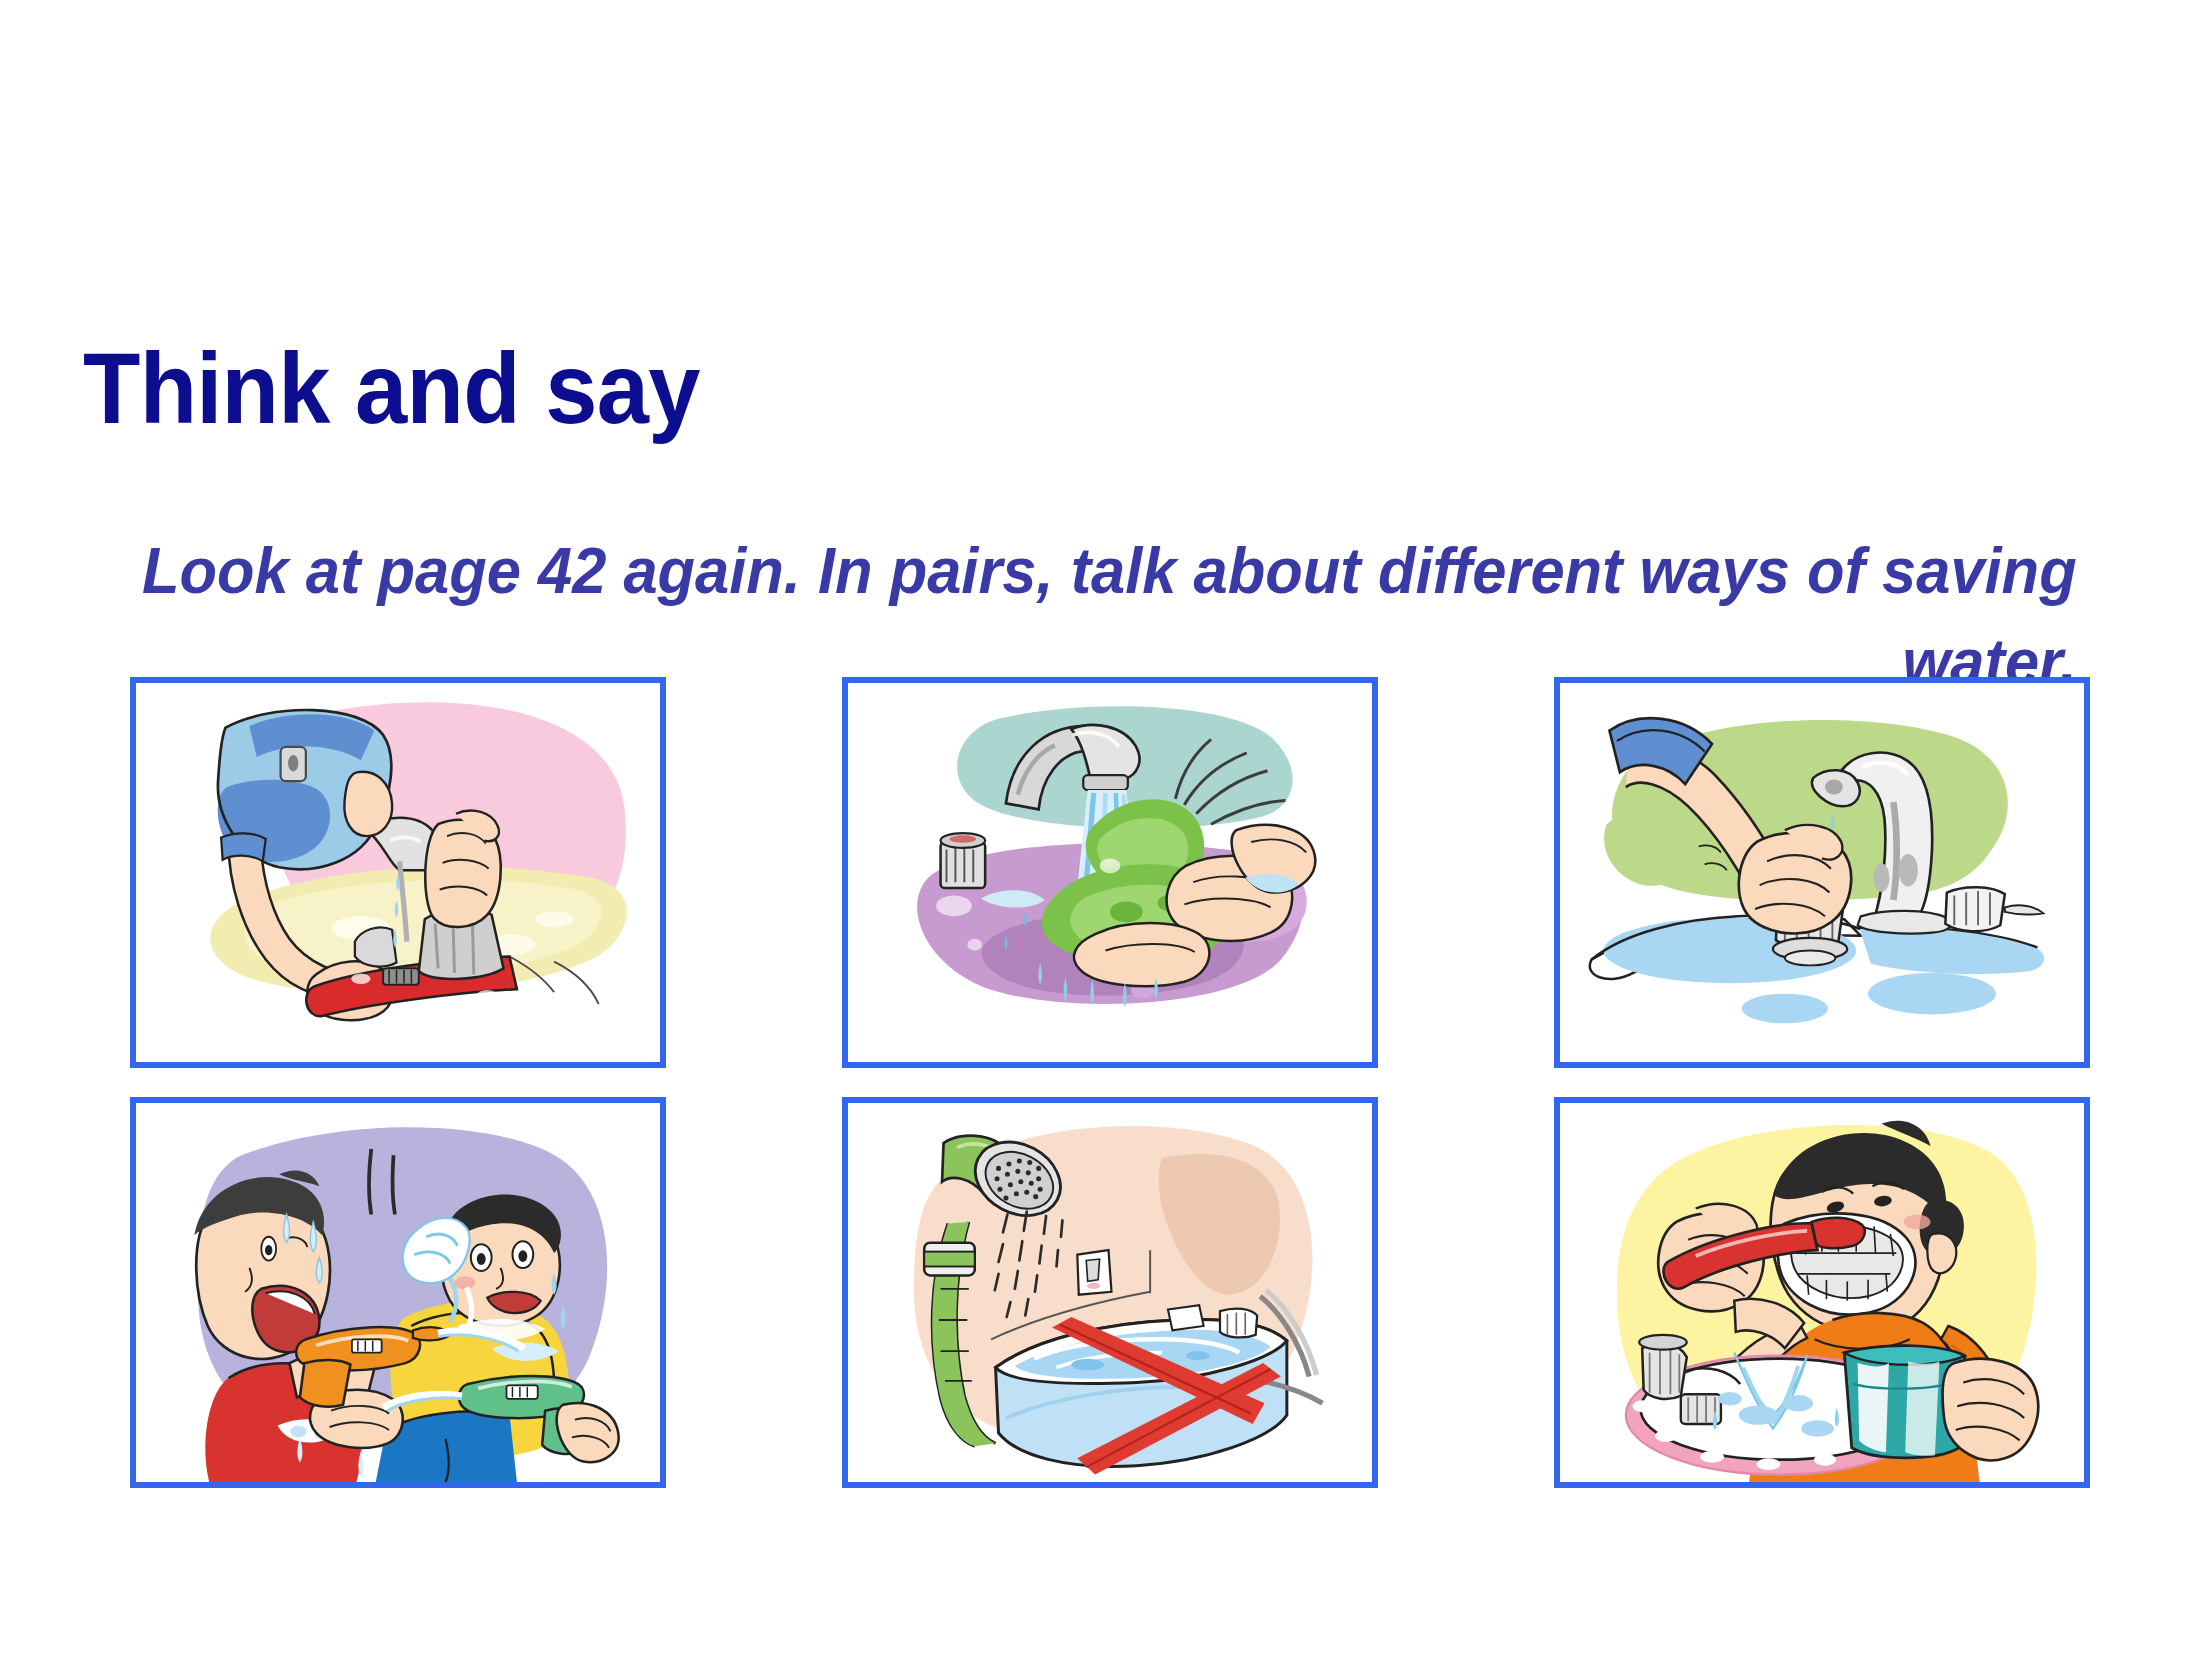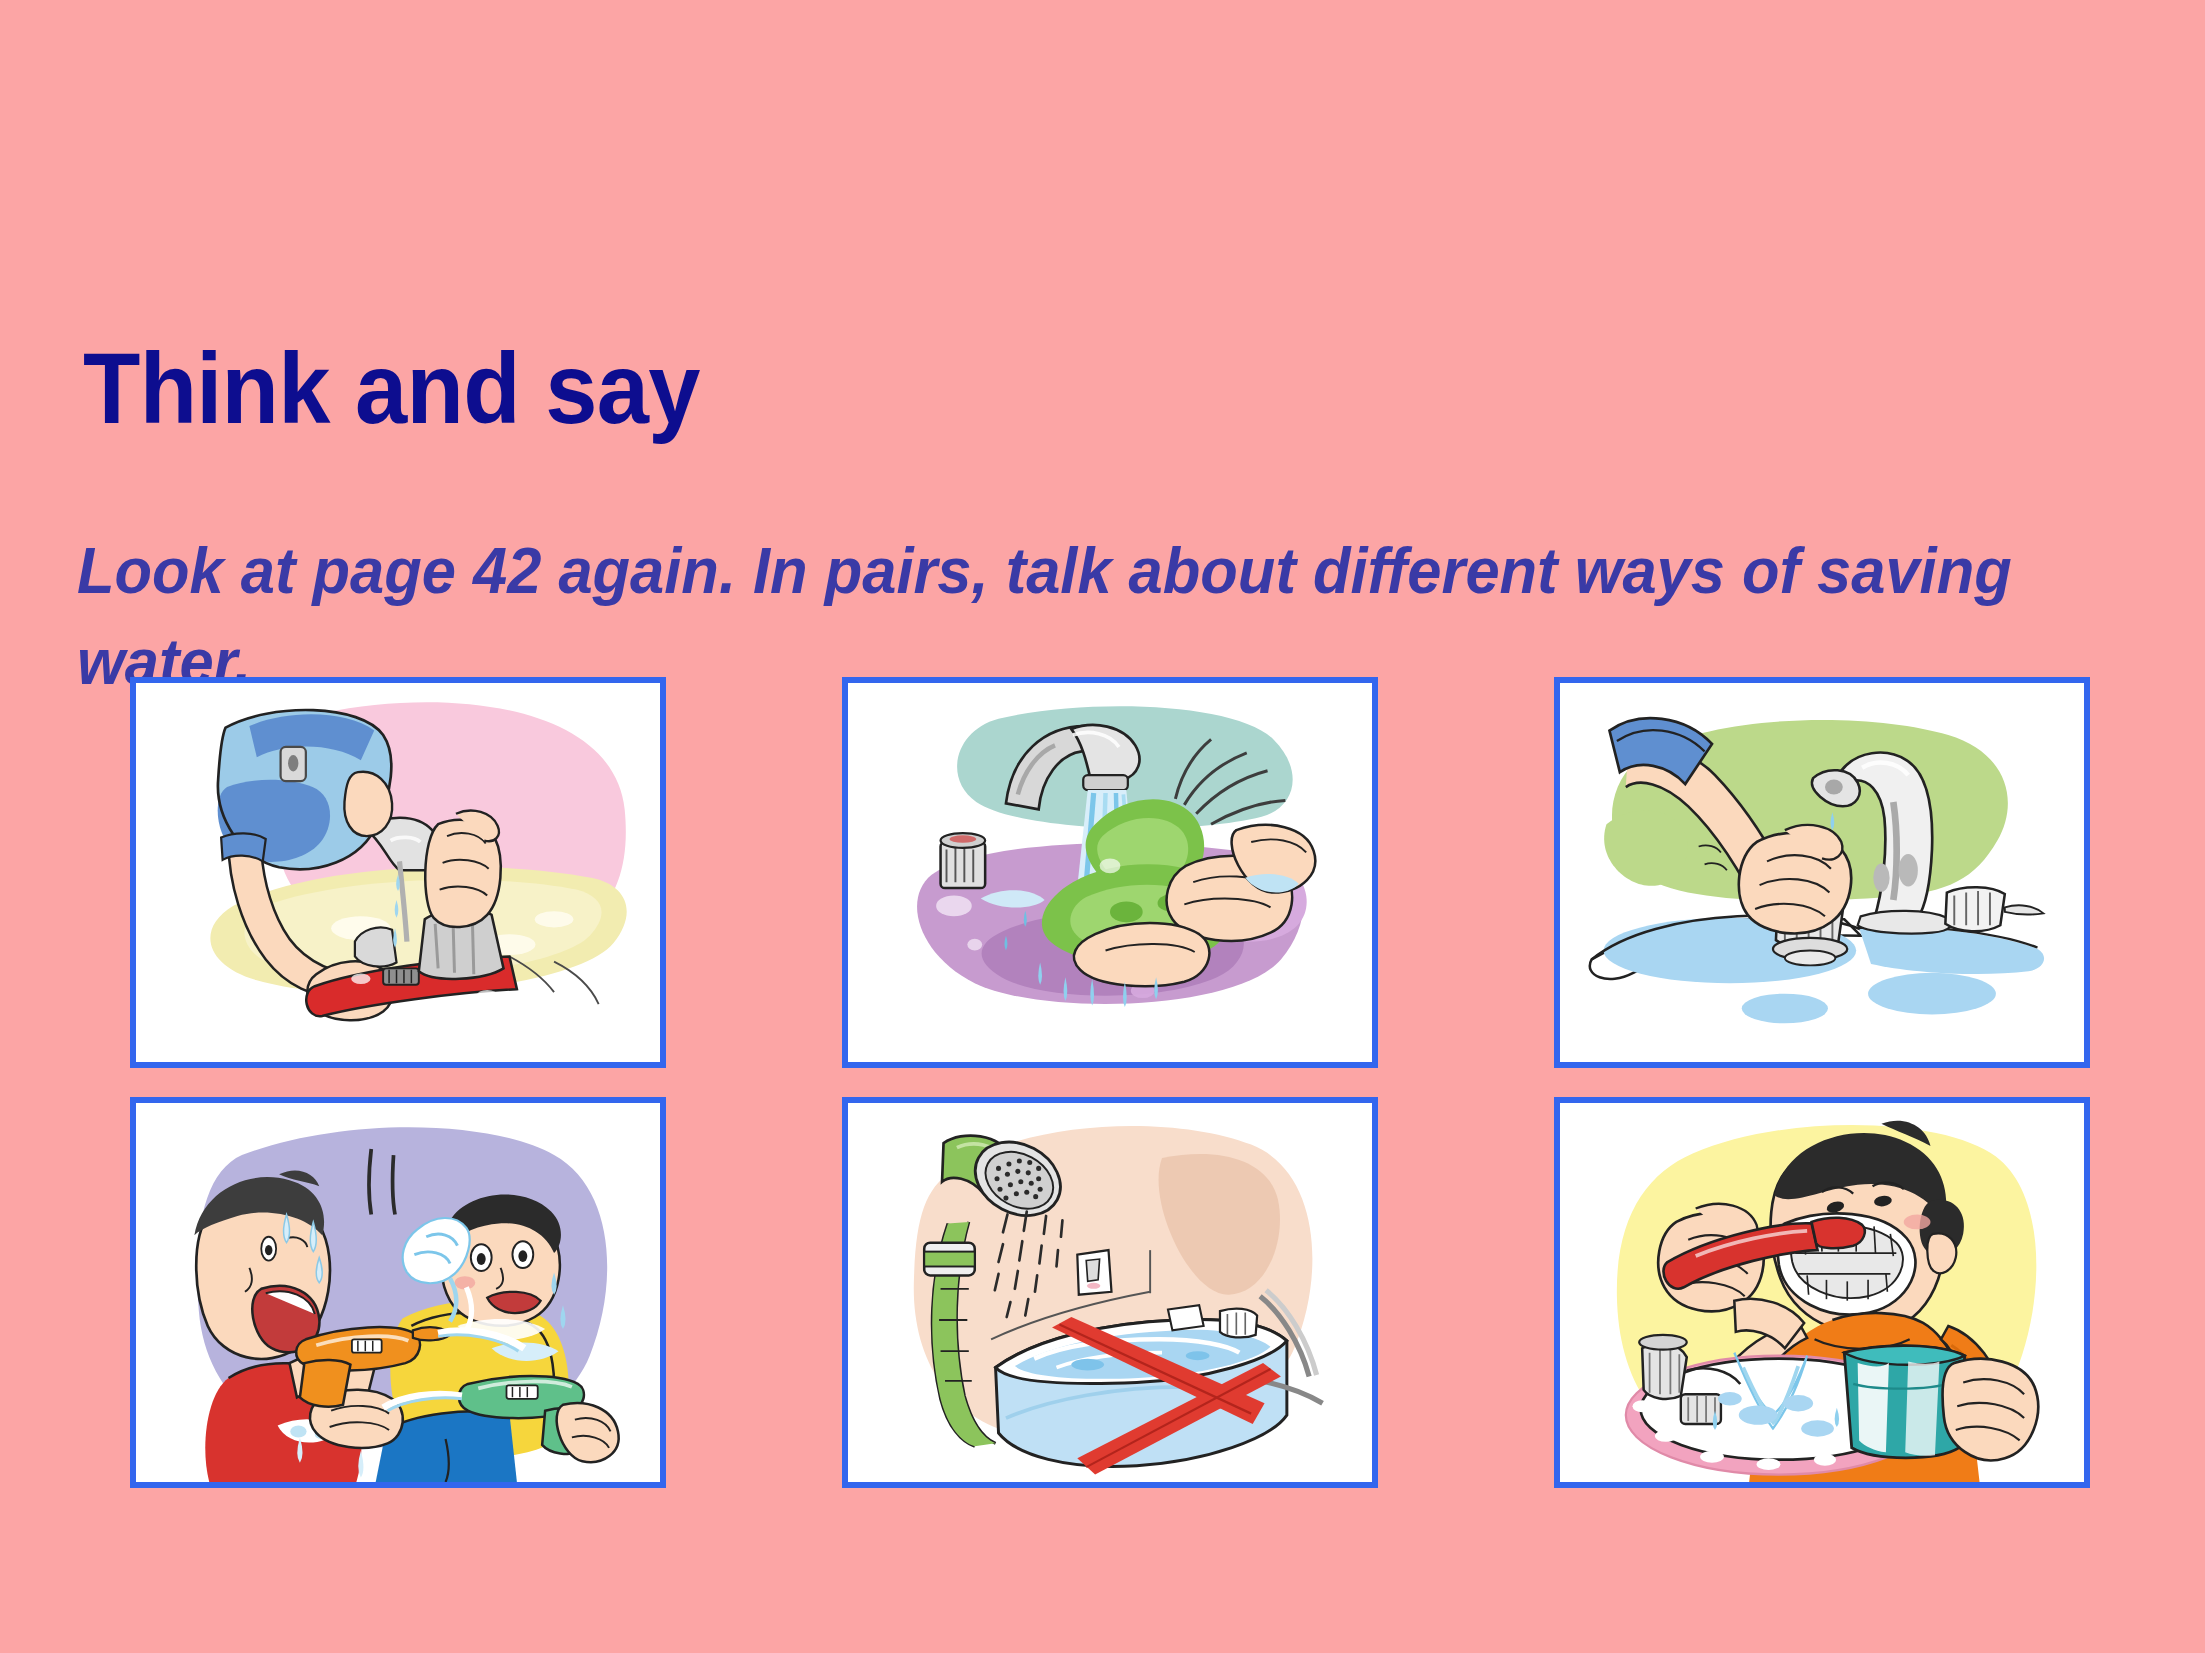--- a/index.html
+++ b/index.html
@@ -12,21 +12,22 @@
     background: #b9dfe3;
     font-family: "Liberation Sans", sans-serif;
     overflow: hidden;
     position: relative;
   }
 
   
   .slide {
     position: absolute;
     inset: 0;
-    background: #fca5a5;
+    background: #ffffff;
+    text-align: right;
   }
 
   
   .page-title {
     position: absolute;
     left: 83px;
     top: 270px;
     font-size: 101px;
     font-weight: 700;
     line-height: 1.0;

